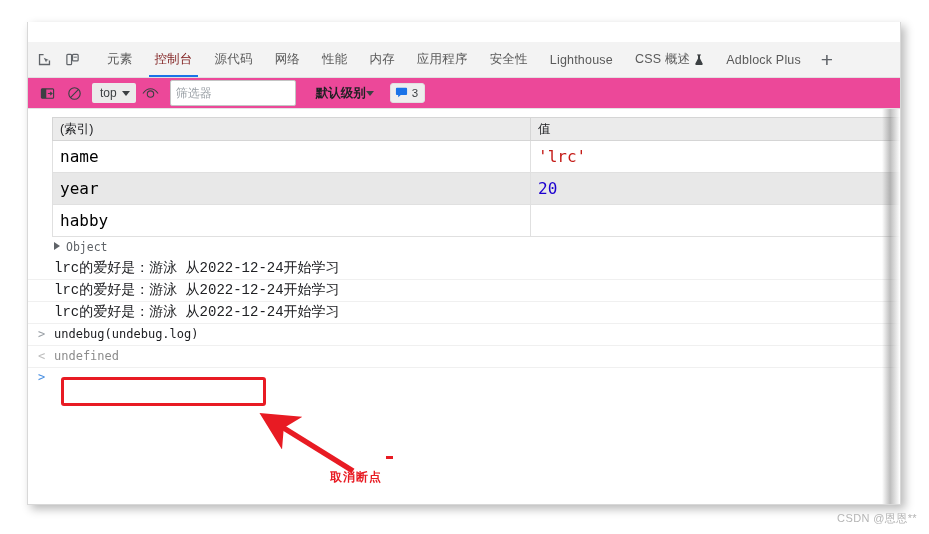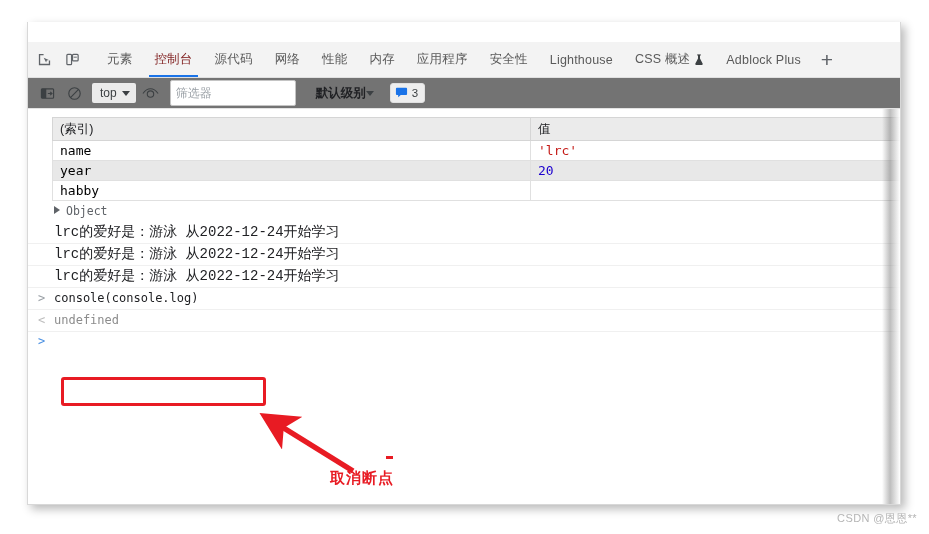--- a/index.html
+++ b/index.html
@@ -91,21 +91,21 @@
     font-size: 21px;
     color: #5f6368;
     font-weight: 300;
     cursor: pointer;
   }
 
   
   .toolbar {
     height: 31px;
     min-height: 31px;
-    background: #737373;
+    background: #ec4899;
     border-bottom: 1px solid #e3e3e3;
     display: flex;
     align-items: center;
     padding: 0 5px 0 7px;
     gap: 2px;
   }
   .tool-btn {
     width: 25px; height: 23px;
     display: flex; align-items: center; justify-content: center;
     cursor: pointer;
@@ -182,25 +182,25 @@
   
   .ctable {
     width: 858px;
     margin: 8px 0 0 24px;
     border-collapse: collapse;
     table-layout: fixed;
     font-family: "DejaVu Sans Mono", monospace;
   }
   .ctable th, .ctable td {
     border: 1px solid #e0e0e0;
-    height: 20px;
+    height: 32px;
     padding: 0 0 0 7px;
     text-align: left;
     font-weight: normal;
-    font-size: 13px;
+    font-size: 16px;
     vertical-align: middle;
     overflow: hidden;
   }
   .ctable th {
     background: #ebebeb;
     color: #202124;
     font-size: 12.5px;
     font-family: "Liberation Sans", sans-serif;
     height: 23px;
     border-color: #d5d5d5;
@@ -317,21 +317,21 @@
     left: 228px;
     top: 300px;
     width: 105px;
     height: 68px;
     pointer-events: none;
   }
   .anno-text {
     position: absolute;
     left: 302px;
     top: 360px;
-    font-size: 15px;
+    font-size: 12px;
     font-weight: bold;
     color: #e81b23;
     letter-spacing: 1px;
     white-space: nowrap;
   }
   .anno-dash {
     position: absolute;
     left: 358px;
     top: 347px;
     width: 7px;
@@ -499,21 +499,21 @@
       </div>
       <div class="crow">
         <span class="logtext">lrc的爱好是：游泳 从2022-12-24开始学习</span>
       </div>
       <div class="crow">
         <span class="logtext">lrc的爱好是：游泳 从2022-12-24开始学习</span>
       </div>
 
       <div class="prompt-row">
         <span class="chev">&gt;</span>
-        <span>console(console.log)</span>
+        <span>undebug(undebug.log)</span>
       </div>
 
       <div class="result-row">
         <span class="chev">&lt;</span>
         <span>undefined</span>
       </div>
 
       <div class="empty-prompt">
         <span class="chev">&gt;</span>
       </div>

